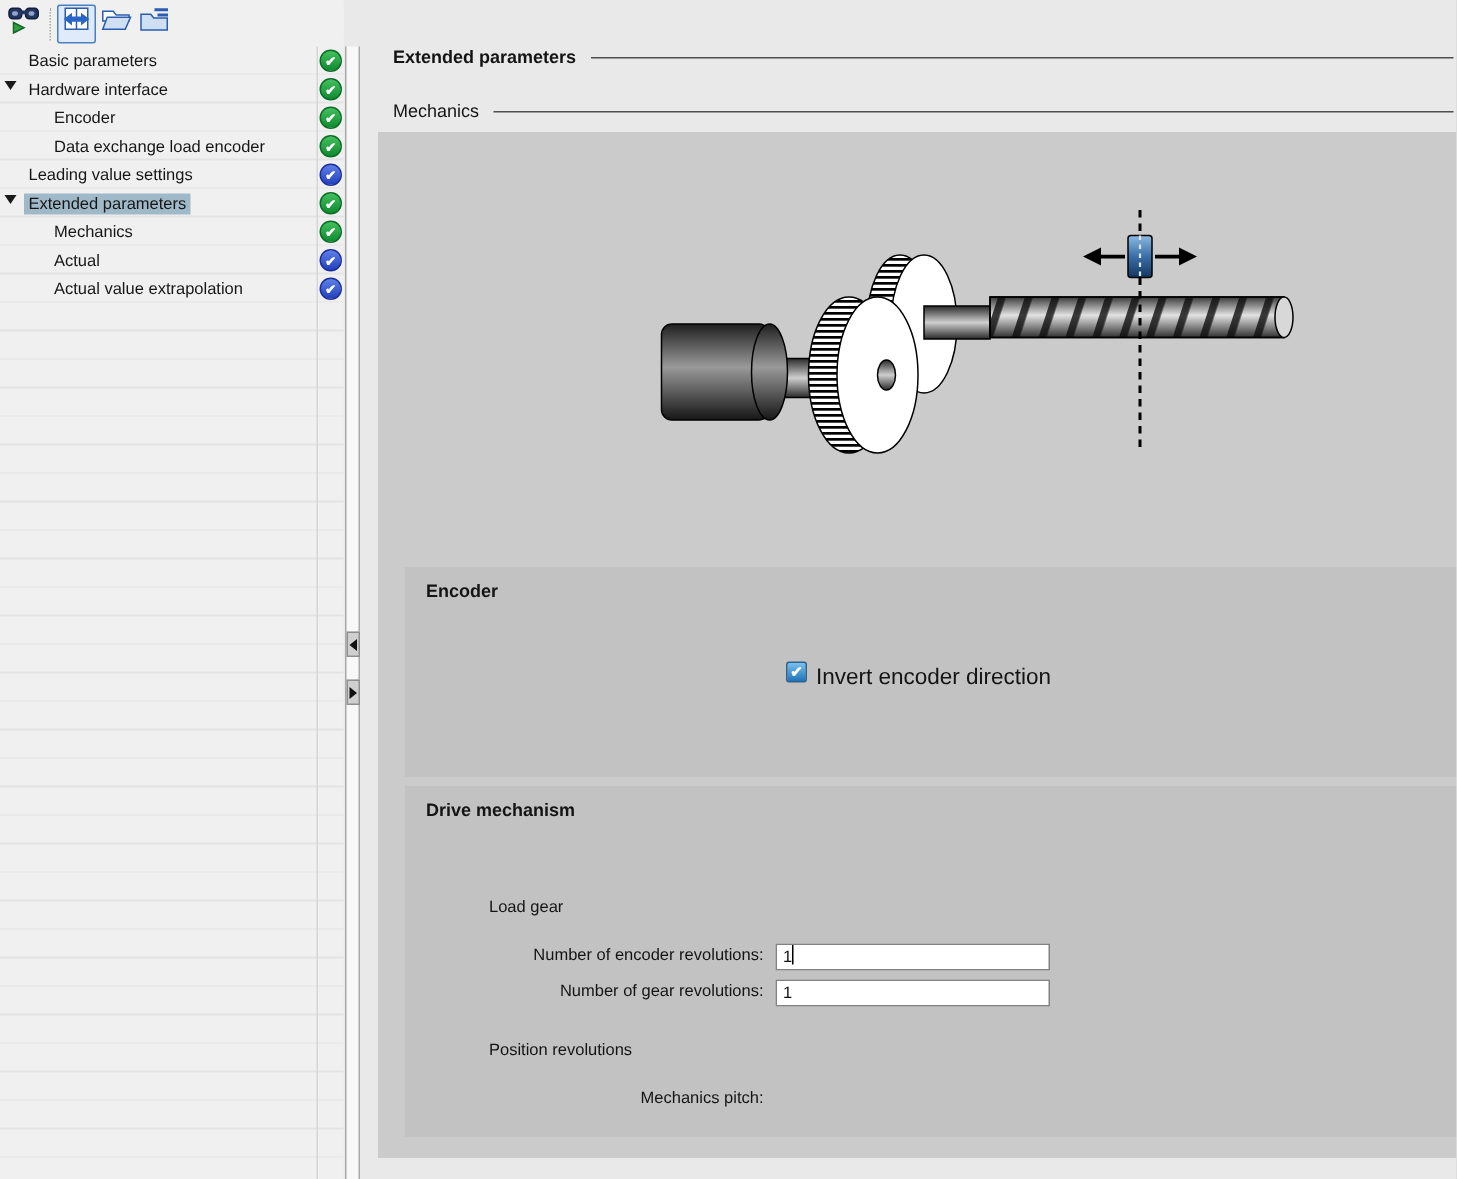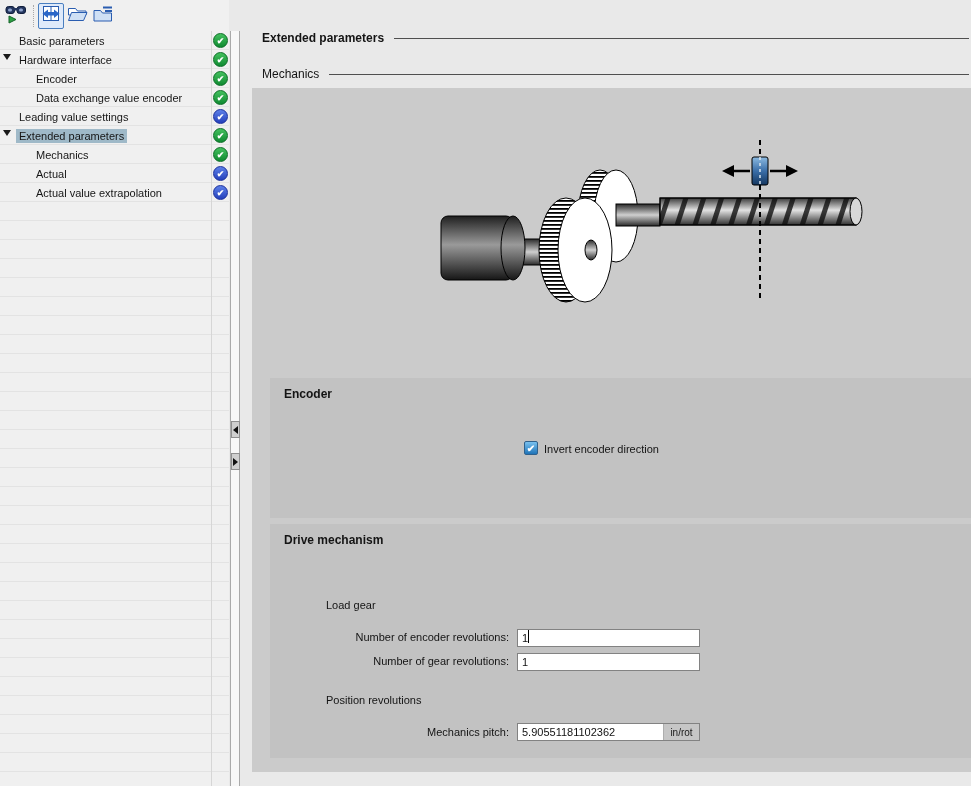--- a/index.html
+++ b/index.html
@@ -43,21 +43,21 @@
   .hdr-title { font-size:12px; font-weight:bold; color:#141414; white-space:nowrap; }
   .hdr-rule { flex:1; margin-left:10px; border-bottom:1px solid #4f4f4f; transform:translateY(-3px); }
   .panel { position:absolute; left:0; top:88px; width:719px; height:684px; background:#cbcbcb; }
   .section { position:absolute; left:18px; right:0; background:#c2c2c2; }
   .sec-title { position:absolute; left:14px; top:9px; font-size:12px; font-weight:bold; color:#141414; }
   .sub-label { position:absolute; left:14px; font-size:11px; color:#141414;padding-left:42px; }
 
   .chk { position:absolute; width:14px; height:14px; border:1px solid #30618c; border-radius:2px;
          background:linear-gradient(180deg,#79c1ef,#1f74b8); color:#fff; font-size:10px; font-weight:bold;
          text-align:center; line-height:13px; }
-  .chk-label { position:absolute; font-size:11px; color:#141414; }
+  .chk-label { position:absolute; font-size:15px; color:#141414; }
 
   .form-row { position:absolute; left:0; display:flex; align-items:center; height:18px;justify-content:flex-end; }
   .form-row label { width:247px; text-align:right; font-size:11px; color:#141414; padding-right:8px; }
   .input-wrap { position:relative; width:183px; height:18px; }
   .input-wrap input { width:100%; height:18px; border:1px solid #828282; background:#fff;
                       font-family:"Liberation Sans",sans-serif; font-size:11px; padding:0 0 0 4px; color:#111; }
   .caret { position:absolute; left:11px; top:2px; width:1px; height:13px; background:#000; }
   .unit-input { display:flex; width:183px; height:18px; border:1px solid #828282; background:#fff; }
   .unit-input input { flex:1; min-width:0; border:none; background:#fff; height:16px;
                       font-family:"Liberation Sans",sans-serif; font-size:11px; padding-left:4px; color:#111; }
@@ -124,21 +124,21 @@
       <div class="trow lvl0">
         <span class="arrow"></span>
         <span class="tlabel">Hardware interface</span>
         <span class="tick green">✔</span>
       </div>
       <div class="trow lvl1">
         <span class="tlabel">Encoder</span>
         <span class="tick green">✔</span>
       </div>
       <div class="trow lvl1">
-        <span class="tlabel">Data exchange value encoder</span>
+        <span class="tlabel">Data exchange load encoder</span>
         <span class="tick green">✔</span>
       </div>
       <div class="trow lvl0">
         <span class="tlabel">Leading value settings</span>
         <span class="tick blue">✔</span>
       </div>
       <div class="trow lvl0 selected">
         <span class="arrow"></span>
         <span class="tlabel">Extended parameters</span>
         <span class="tick green">✔</span>
@@ -262,22 +262,18 @@
           <label>Number of gear revolutions:</label>
           <div class="input-wrap">
             <input type="text" value="1" style="">
           </div>
         </div>
 
         <div class="sub-label" style="top:170px;">Position revolutions</div>
 
         <div class="form-row" style="top:199px;">
           <label>Mechanics pitch:</label>
-          <div class="unit-input">
-            <input type="text" value="5.90551181102362" style="">
-            <span class="unit-tag">in/rot</span>
-          </div>
         </div>
       </div>
 
     </div>
   </div>
 </div>
 
 </body></html>

